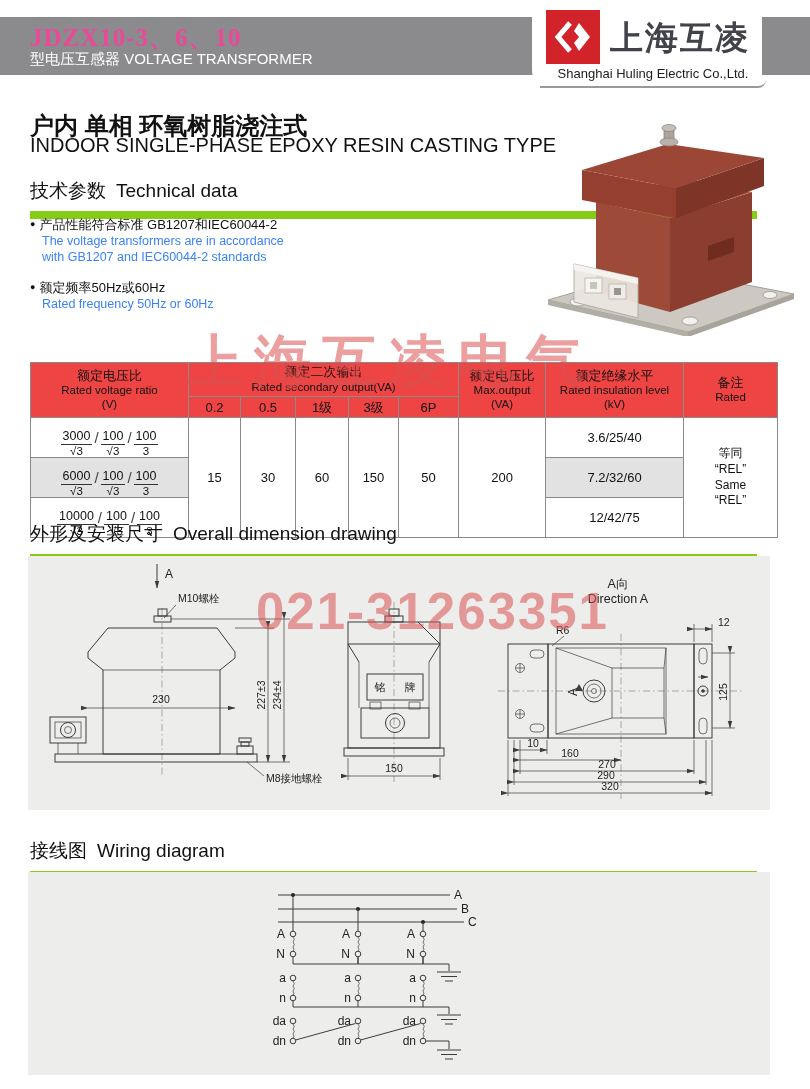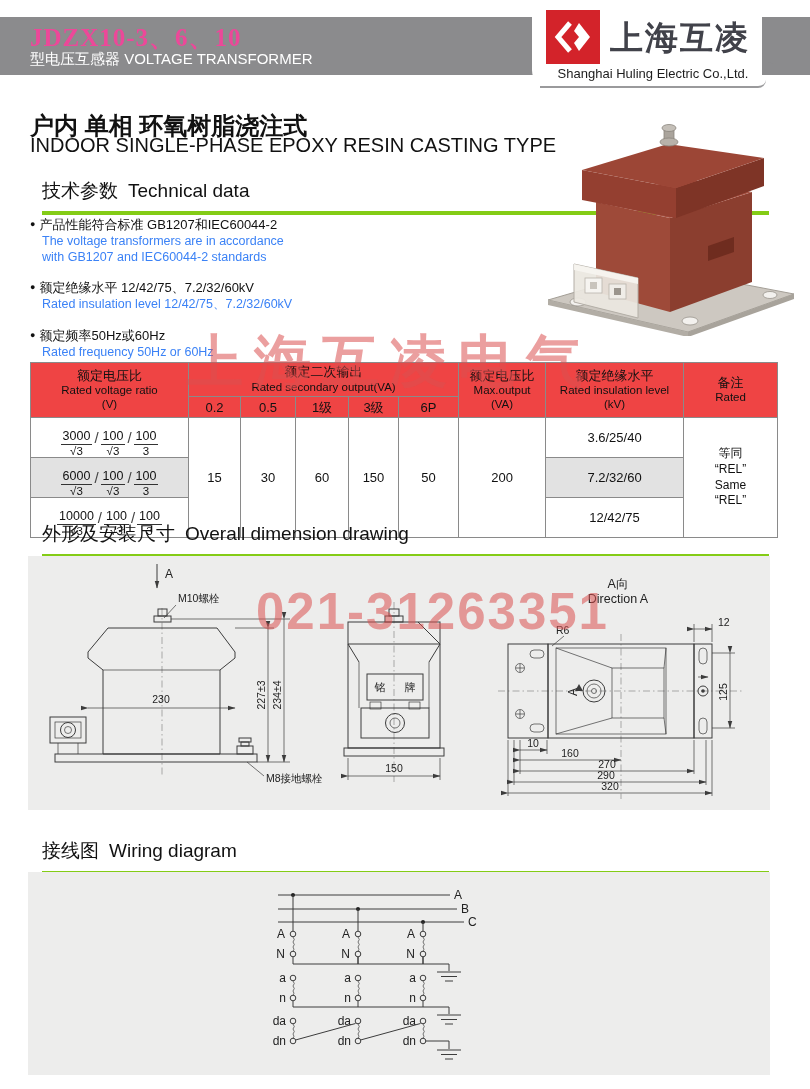--- a/index.html
+++ b/index.html
@@ -12,21 +12,21 @@
   .logobox{position:absolute;left:532px;top:0;width:230px;height:88px;background:#fff;border-radius:0 0 0 18px;}
   .graytab{position:absolute;left:762px;top:17px;width:48px;height:47px;background:#8b8b8d;border-radius:0 0 0 14px;}
   .logosq{position:absolute;left:546px;top:10px;width:54px;height:54px;background:#d3232a;}
   .brandcn{position:absolute;left:610px;top:16px;font-size:33px;font-weight:600;color:#41424a;letter-spacing:2px;}
   .companyen{position:absolute;left:540px;top:66px;width:226px;font-size:13px;color:#1c1c1c;text-align:center;border-bottom:2px solid #9a9a9c;padding-bottom:5px;border-radius:0 0 8px 0;}
   
   .introcn{position:absolute;left:30px;top:110px;font-size:24px;font-weight:600;}
   .introen{position:absolute;left:30px;top:134px;font-size:20px;}
   
   .sec-head{position:absolute;left:30px;width:727px;font-size:19px;color:#111;
-            border-bottom:4px solid #84cc16;padding-bottom:7px;margin-left:12px;}
+            border-bottom:8px solid #84cc16;padding-bottom:7px;}
   .sec-head .cn{font-weight:500;margin-right:10px;}
   
   .bullets{position:absolute;left:30px;top:216px;width:480px;}
   .bullet{margin-bottom:14px;}
   .bullet .cn{font-size:13px;color:#111;}
   .bullet .cn::before{content:"●";font-size:9px;vertical-align:2px;margin-right:4px;}
   .bullet .en{font-size:12.5px;color:#3b82f6;margin-left:12px;line-height:1.25;}
   
   .wm{position:absolute;color:rgba(219,80,80,0.55);font-weight:bold;white-space:nowrap;z-index:5;pointer-events:none;}
   .wm-name{left:186px;top:324px;font-size:57px;letter-spacing:11px;}
@@ -85,24 +85,20 @@
   <div class="introen">INDOOR SINGLE-PHASE EPOXY RESIN CASTING TYPE</div>
 
   <div class="sec-head" style="top:178px">
     <span class="cn">技术参数</span><span class="en">Technical data</span>
   </div>
   <div class="bullets">
     <div class="bullet">
       <div class="cn">产品性能符合标准 GB1207和IEC60044-2</div>
       <div class="en">The voltage transformers are in accordance</div>
       <div class="en">with GB1207 and IEC60044-2 standards</div>
-    </div>
-    <div class="bullet">
-      <div class="cn">额定绝缘水平 12/42/75、7.2/32/60kV</div>
-      <div class="en">Rated insulation level 12/42/75、7.2/32/60kV</div>
     </div>
     <div class="bullet">
       <div class="cn">额定频率50Hz或60Hz</div>
       <div class="en">Rated frequency 50Hz or 60Hz</div>
     </div>
   </div>
 
   <div style="position:absolute;left:538px;top:106px">
     <svg width="266" height="230" viewBox="0 0 266 230">
 

